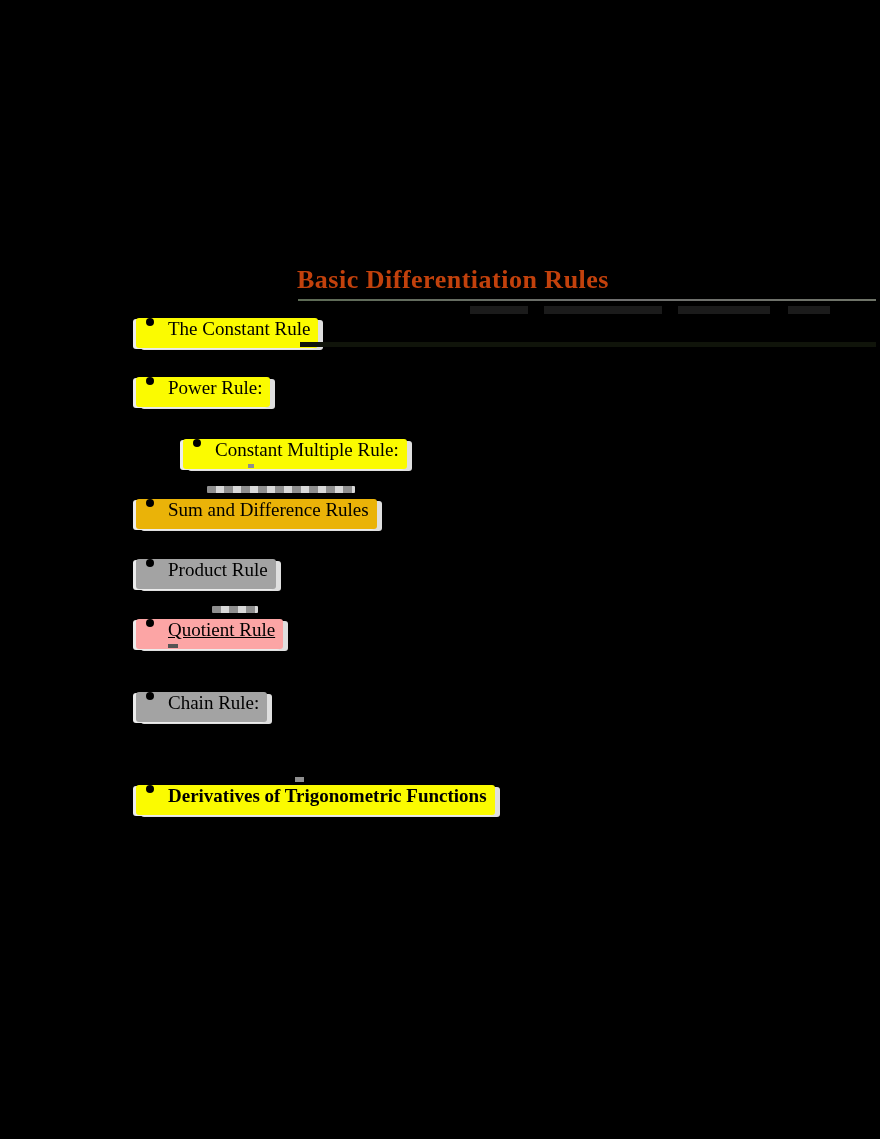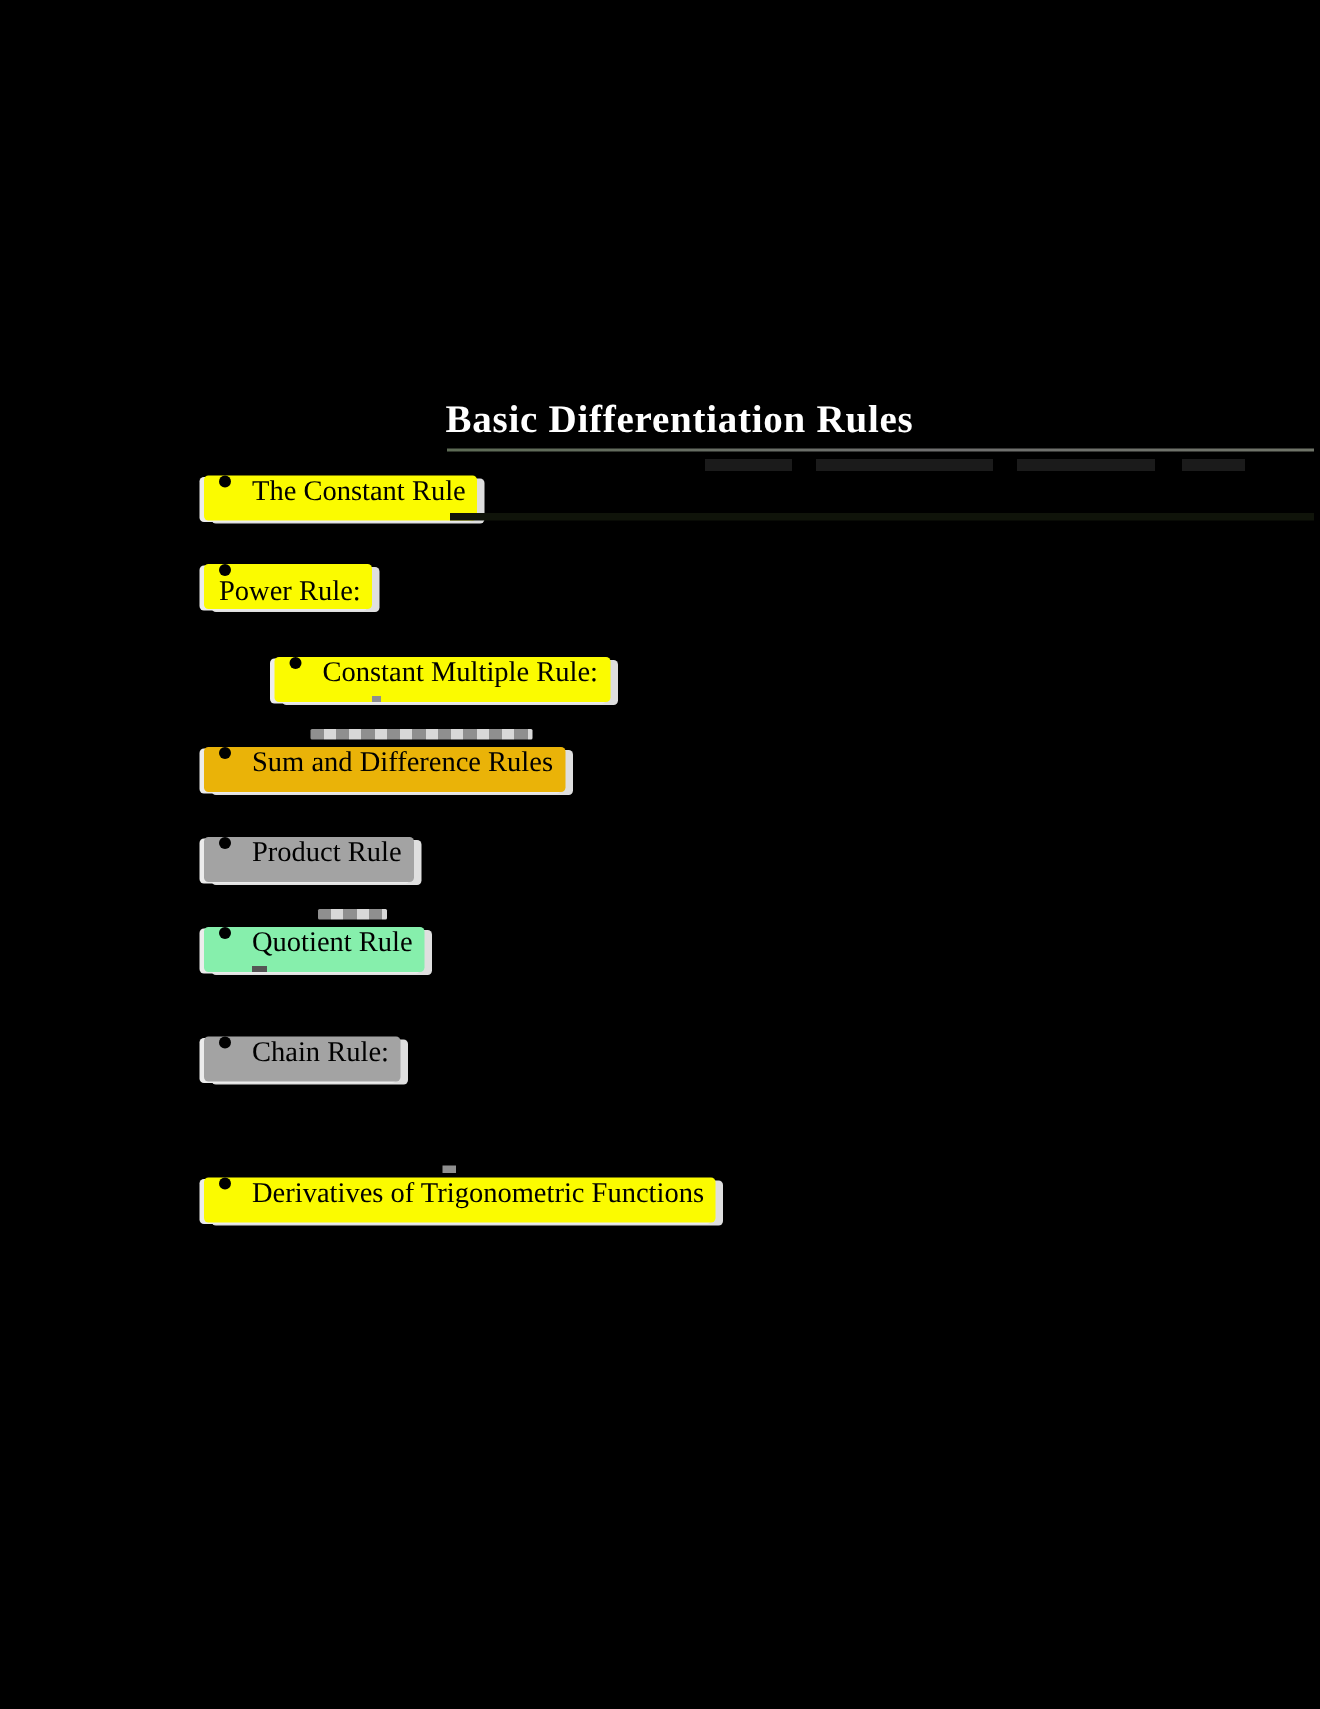--- a/index.html
+++ b/index.html
@@ -36,21 +36,21 @@
     display:inline-flex;
     align-items:flex-start;
     height:30px;
     padding:0 8px 0 10px;
     border-radius:3px;
     box-shadow:-3px 1px 0 #ECECEC, 5px 2px 0 #DFDFDF;
     font-size:19px;
     color:#000;
     white-space:nowrap;
   }
-  .bold .hl{font-weight:normal;margin-top:39px;}
+  .bold .hl{font-weight:bold;margin-top:39px;}
   .dot{
     width:8px;height:8px;border-radius:50%;
     background:#000;
     margin-right:14px;
     flex:0 0 auto;
   }
   
   .remnant{position:absolute;background:#1b1b1b;}
   .band-dark{
     position:absolute;left:300px;top:342px;width:576px;height:5px;
@@ -61,38 +61,38 @@
     background:repeating-linear-gradient(90deg,#8f8f8f 0 9px,#d8d8d8 9px 17px);
     border-radius:1px;
   }
   .tick{position:absolute;background:#8f8f8f;}
 </style>
 </head>
 <body>
 
 <div class="page">
 
-  <h1 class="title" style="color: #ffffff;">Basic Differentiation Rules</h1>
+  <h1 class="title" style="color: #c2410c;">Basic Differentiation Rules</h1>
   <div class="title-underline"></div>
 
   <div class="remnant" style="left:470px;top:306px;width:58px;height:8px;"></div>
   <div class="remnant" style="left:544px;top:306px;width:118px;height:8px;"></div>
   <div class="remnant" style="left:678px;top:306px;width:92px;height:8px;"></div>
   <div class="remnant" style="left:788px;top:306px;width:42px;height:8px;"></div>
 
   <div class="row" style="top:312px;">
     <span class="hl" style="background: rgb(251, 251, 0);">
       <span class="dot"></span>
       <span>The Constant Rule</span>
     </span>
   </div>
   <div class="band-dark"></div>
 
   <div class="row" style="top:371px;">
-    <span class="hl" style="background: rgb(251, 251, 0); flex-direction: column;">
+    <span class="hl" style="background: rgb(251, 251, 0);">
       <span class="dot"></span>
       <span>Power Rule:</span>
     </span>
   </div>
 
   <div class="row" style="top:433px;margin-left:47px;">
     <span class="hl" style="background: rgb(251, 251, 0);">
       <span class="dot"></span>
       <span>Constant Multiple Rule:</span>
     </span>
@@ -109,21 +109,21 @@
 
   <div class="row" style="top:553px;">
     <span class="hl" style="background: #a3a3a3;">
       <span class="dot"></span>
       <span>Product Rule</span>
     </span>
   </div>
 
   <div class="dash-strip" style="left:212px;top:606px;width:46px;"></div>
   <div class="row" style="top:613px;">
-    <span class="hl" style="background: #86efac;">
+    <span class="hl" style="background: #fca5a5; text-decoration: underline;">
       <span class="dot"></span>
       <span>Quotient Rule</span>
     </span>
   </div>
   <div class="tick" style="left:168px;top:644px;width:10px;height:4px;background:#555;"></div>
 
   <div class="row" style="top:686px;">
     <span class="hl" style="background: #a3a3a3;">
       <span class="dot"></span>
       <span>Chain Rule:</span>

